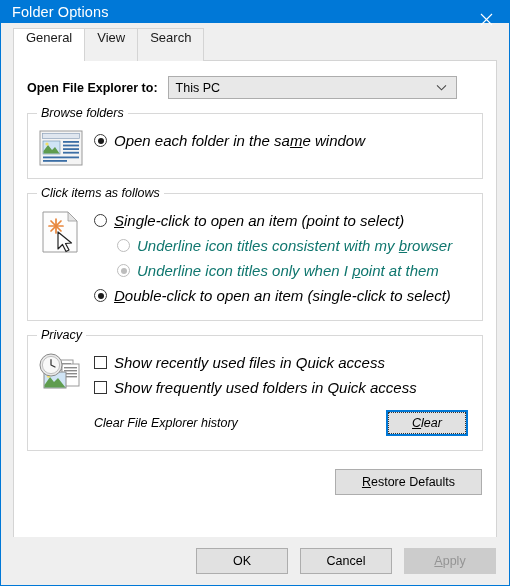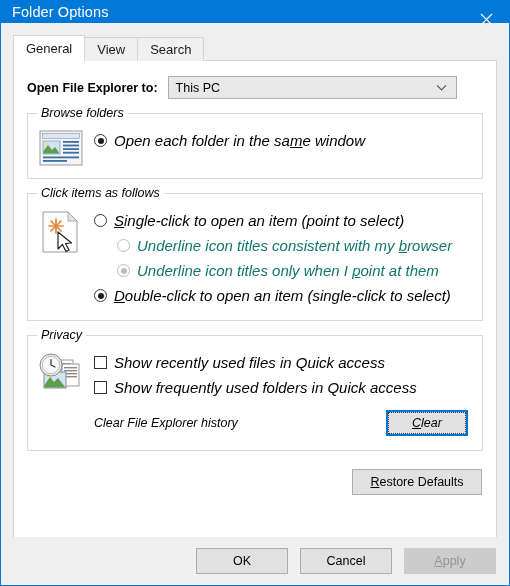--- a/index.html
+++ b/index.html
@@ -59,23 +59,23 @@
     position: relative;
     height: 26px;
     margin: 12px 0 0 12px;
     display: flex;
     align-items: flex-end;
     z-index: 2;
   }
   .tab {
     box-sizing: border-box;
     height: 24px;
-    padding: 0 12px;
-    display: flex;
-    align-items: center;
+    padding: 16px 12px;
+    display: flex;
+    align-items: flex-end;
     justify-content: center;
     font-size: 13px;
     color: #1a1a1a;
     background: #f0f0f0;
     border: 1px solid #d4d4d4;
     border-bottom: none;
     margin-right: -1px;
     cursor: default;
     white-space: nowrap;
   }
@@ -250,21 +250,21 @@
   .btn.disabled { color: #949494; background: #cccccc; border-color: #cccccc; }
 
   .clear-btn { width: 82px; height: 26px; }
 
   
   .restore-wrap {
     display: flex;
     justify-content: flex-end;
     margin: 18px 14px 0 0;
   }
-  .restore-btn { width: 130px; height: 26px; }
+  .restore-btn { width: 147px; height: 26px; }
 
   
   .footer {
     position: absolute;
     left: 0;
     right: 0;
     bottom: 0;
     height: 48px;
     display: flex;
     align-items: center;

